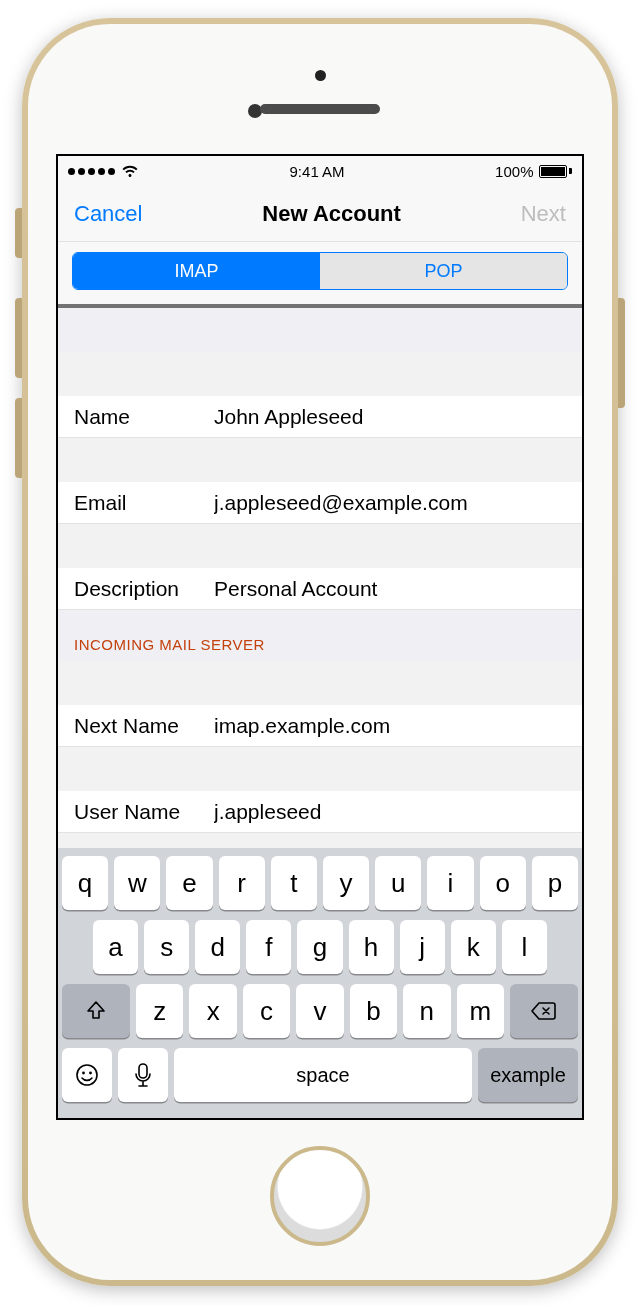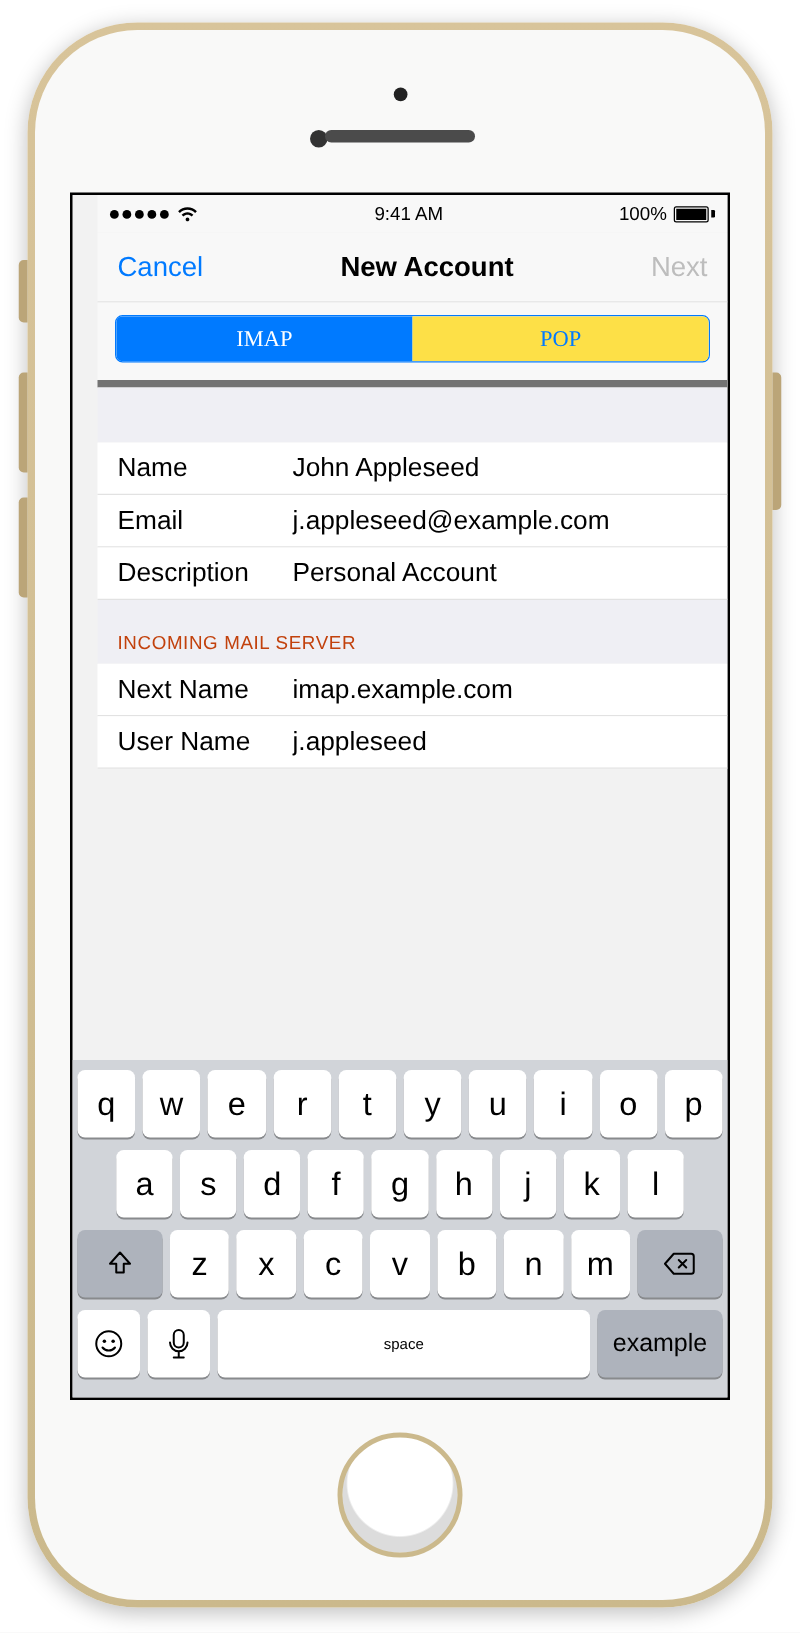--- a/index.html
+++ b/index.html
@@ -45,21 +45,20 @@
   .sl1{ top:190px; height:50px;} .sl2{ top:280px; height:80px;} .sl3{ top:380px; height:80px;}
   .side-right{ position:absolute; right:-7px; width:7px; background:#bba578; border-radius:0 4px 4px 0; top:280px; height:110px;}
 
   
   .screen {
     position: absolute;
     left: 28px; right: 28px; top: 130px; bottom: 160px;
     background: #f2f2f2;
     border: 2px solid #000;
     overflow: hidden;
-    padding-left: 20px;
   }
 
   
   .status {
     height: 30px; background:#f8f8f8;
     display:flex; align-items:center; justify-content:space-between;
     padding: 0 10px; font-size:15px; font-weight:500; color:#000;
   }
   .status-left, .status-right { display:flex; align-items:center; gap:6px; }
   .signal-dots { display:flex; gap:3px; }
@@ -75,37 +74,38 @@
     height: 56px; background:#f8f8f8; border-bottom:1px solid #e2e2e2;
     display:flex; align-items:center; justify-content:space-between;
     padding: 0 16px;
     gap: 12px;
   }
   .nav-cancel { color:#007aff; font-size:22px; }
   .nav-title  { font-size:22px; font-weight:600; color:#000; }
   .nav-next   { color:#bdbdbd; font-size:22px; }
 
   
-  .seg-wrap { background:#f8f8f8; padding: 10px 14px 14px; border-bottom:6px solid #737373;font-family:Liberation Serif, serif;}
+  .seg-wrap { background:#f8f8f8; padding: 10px 14px 14px; border-bottom:4px solid #737373;}
   .seg {
     display:flex; border:1.5px solid #007aff; border-radius:6px; overflow:hidden;
     height: 38px;
   }
   .seg > div { flex:1; display:flex; align-items:center; justify-content:center; font-size:18px; }
   .seg .active { background:#007aff; color:#fff; }
-  .seg .inactive { background:#fde047; color:#007aff; }
+  .seg .inactive { background:#e5e5e5; color:#007aff; }
 
   .spacer { height: 44px; background:#efeff4; }
 
   
   .row {
     background:#fff; display:flex; align-items:center;
     padding: 0 16px; height: 42px;
     border-bottom: 1px solid #e2e2e2;
     font-size: 21px;
+    margin-top: 44px;
   }
   .row:first-of-type { border-top: 1px solid #e2e2e2; }
   .row-label { width: 140px; color:#000; flex-shrink:0; }
   .row-value { color:#000; border:none; background:transparent; font-size:21px; flex:1; outline:none; font-family:inherit;}
   .section-header {
     background:#efeff4; color:#c2410c; font-size:15px; letter-spacing:.5px;
     padding: 26px 16px 8px;
   }
 
   
@@ -117,21 +117,21 @@
   .key {
     background:#fff; border-radius:6px; height:54px;
     display:flex; align-items:center; justify-content:center;
     font-size:26px; color:#000;
     box-shadow: 0 1.5px 0 rgba(0,0,0,.35);
     flex: 1 1 0;
   }
   .key.wide { flex: 0 0 68px; }
   .key.gray { background:#aeb3bc; }
   .key.space { flex: 1 1 auto; font-size:20px; }
-  .key.text { font-size:12px; }
+  .key.text { font-size:20px; }
   .key svg { display:block; }
   .row2pad { width:25px; flex:0 0 25px; }
   .key-row.bottom .key { height:54px; }
   .key.numbers { flex:0 0 68px; background:#aeb3bc; font-size:20px;}
   .key.emoji { flex:0 0 50px; }
   .key.mic   { flex:0 0 50px; }
   .key.return{ flex:0 0 100px; background:#aeb3bc; font-size:20px;}
 </style>
 </head>
 <body>

